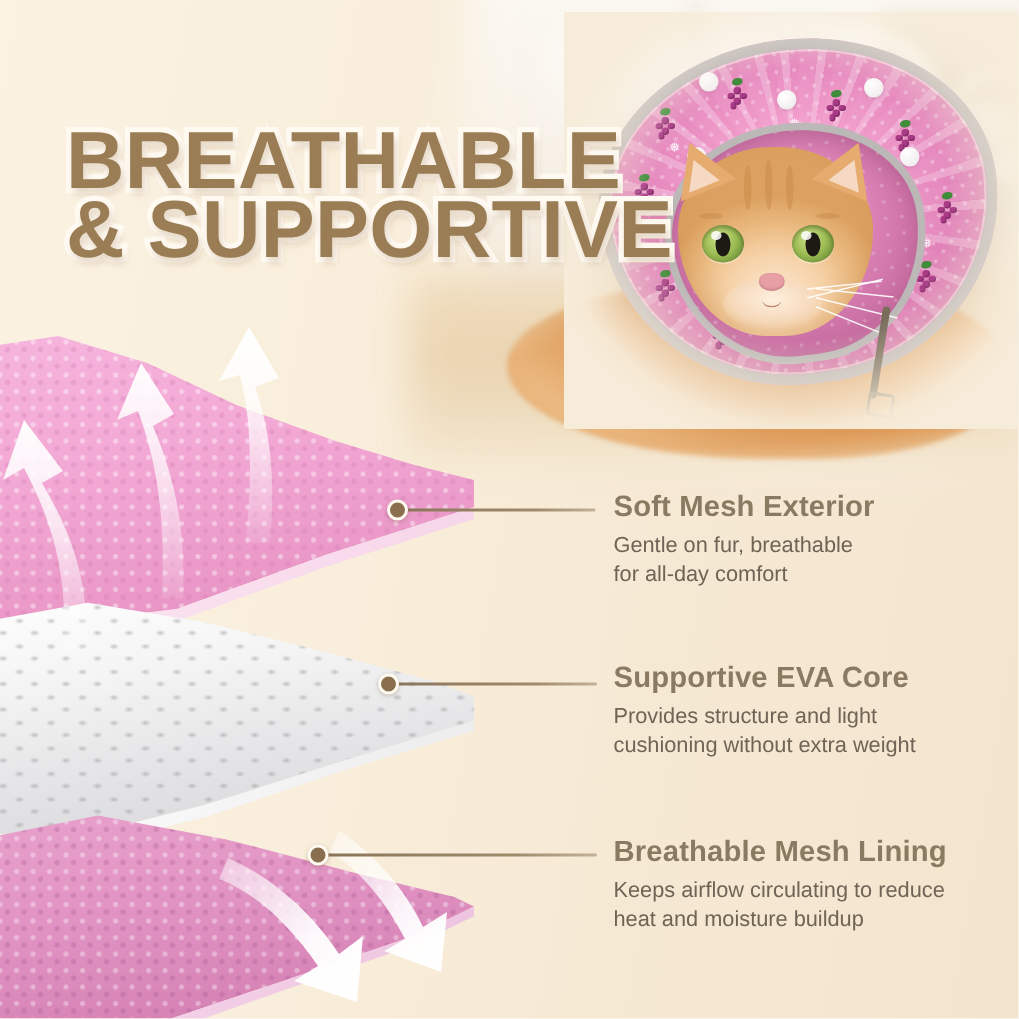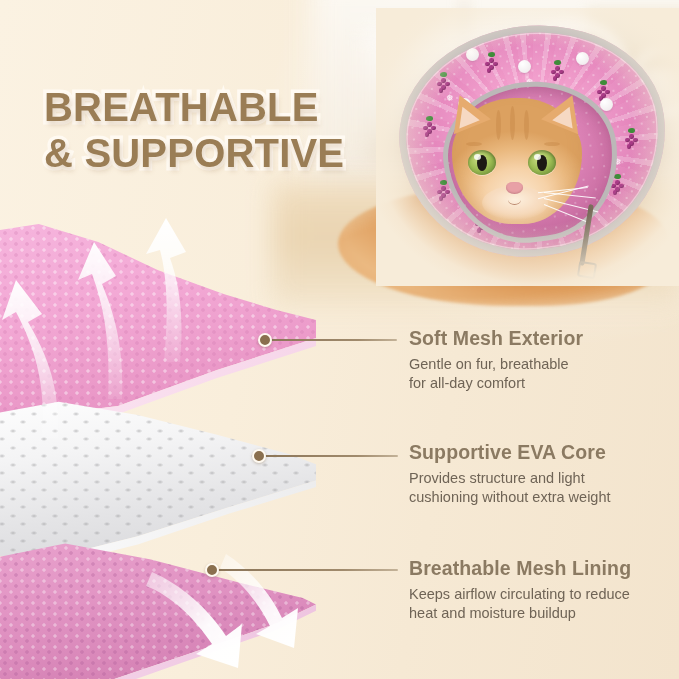--- a/index.html
+++ b/index.html
@@ -404,21 +404,21 @@
     z-index: 30;
   }
 
   
   .headline {
     position: absolute;
     left: 44px;
     top: 84px;
     z-index: 60;
     font-weight: 700;
-    font-size: 40px;
+    font-size: 54px;
     line-height: 46px;
     letter-spacing: 0.2px;
     color: #9a7d55;
     -webkit-text-stroke: 7px #fffaf2;
     paint-order: stroke fill;
     text-shadow: 2px 4px 5px rgba(160,125,85,0.28);
     white-space: pre-line;
   }
 
   

